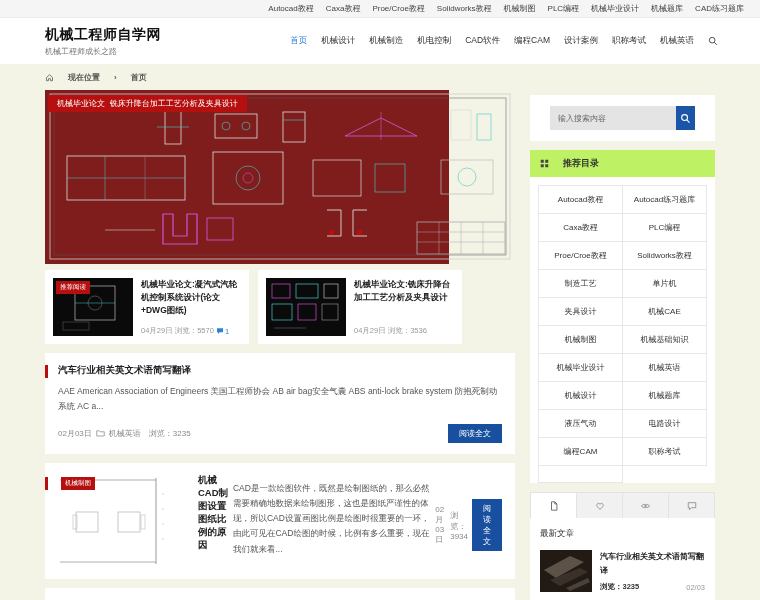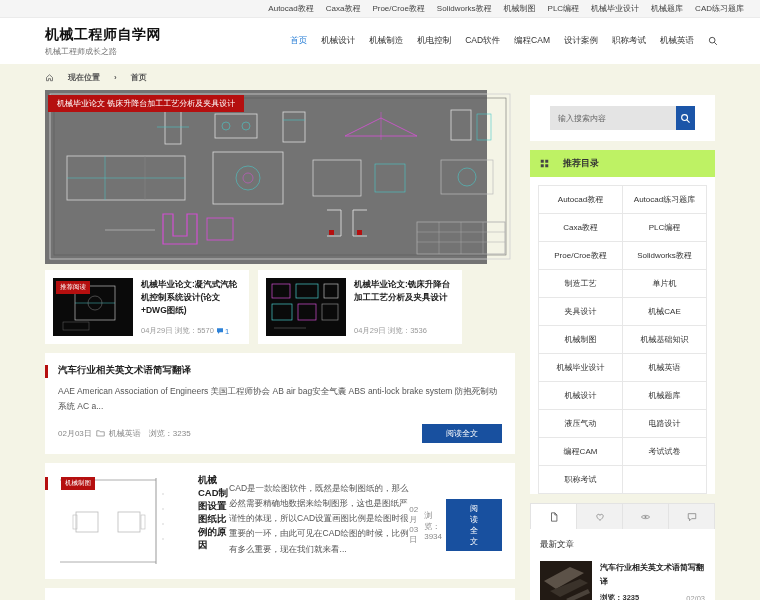--- a/index.html
+++ b/index.html
@@ -26,21 +26,21 @@
   
   .breadcrumb { margin-left:45px; height:26px; display:flex; align-items:center; gap:14px;
                 font-size:8px; font-weight:bold; color:#555; }
 
   
   .container { width:670px; margin-left:45px; display:flex; gap:15px; }
   .main { width:470px; flex-shrink:0; }
   .sidebar { width:185px; flex-shrink:0; }
 
   
-  .carousel { position:relative; width:442px; height:174px; background:#737373; cursor:pointer; }
+  .carousel { position:relative; width:404px; height:174px; background:#7f1d1d; cursor:pointer;font-family:Liberation Mono, monospace; }
   .carousel-caption { position:absolute; top:5px; left:3px; background:#b50f0f; color:#fff;
                       font-size:8px; padding:3px 9px; z-index:2; }
 
   
   .featured-row { display:flex; gap:9px; margin-top:6px; }
   .featured-card { width:204px; background:#fff; padding:8px; display:flex; gap:8px; }
   .thumb-dark { width:80px; height:58px; background:#0a0a0a; position:relative; flex-shrink:0; cursor:pointer; }
   .badge { position:absolute; top:3px; left:3px; background:#b50f0f; color:#fff;
            font-size:6.5px; padding:2px 4px; z-index:2; }
   .featured-body { display:flex; flex-direction:column; }
@@ -48,21 +48,21 @@
   .featured-meta { font-size:7.5px; color:#999; margin-top:auto; display:flex; align-items:center; gap:2px; }
   .comment-chip { color:#2e82d8; display:flex; align-items:center; gap:1px; font-size:7.5px; }
 
   
   .article-card { background:#fff; margin-top:9px; padding:11px 13px; position:relative; }
   .accent { position:absolute; left:0; width:3px; height:13px; background:#b50f0f; }
   .article-title { font-size:9.5px; font-weight:bold; color:#222; cursor:pointer; }
   .article-excerpt { font-size:8.5px; color:#555; line-height:1.8; margin-top:7px; }
   .article-meta-row { display:flex; align-items:center; margin-top:9px; font-size:8px; color:#888; gap:4px; }
   .read-btn { margin-left:auto; background:#18509f; color:#fff; border:none; font-size:8px;
-              padding:4px 24px; cursor:pointer; font-family:inherit; }
+              padding:4px 11px; cursor:pointer; font-family:inherit; }
   .card-flex { display:flex; gap:12px; }
   .thumb-white { width:128px; height:94px; background:#fff; position:relative; flex-shrink:0; cursor:pointer; }
   .card-body { flex:1; display:flex; flex-direction:row; }
 
   
   .panel { background:#fff; }
   .search-panel { margin-top:5px; padding:11px 20px; display:flex; }
   .search-input { flex:1; height:24px; border:none; background:#e4e4e4; font-size:8px;
                   padding:0 8px; color:#333; font-family:inherit; outline:none; }
   .search-input::placeholder { color:#666; }
@@ -329,21 +329,20 @@
         <div class="rec-cell">机械CAE</div>
         <div class="rec-cell">机械制图</div>
         <div class="rec-cell">机械基础知识</div>
         <div class="rec-cell">机械毕业设计</div>
         <div class="rec-cell">机械英语</div>
         <div class="rec-cell">机械设计</div>
         <div class="rec-cell">机械题库</div>
         <div class="rec-cell">液压气动</div>
         <div class="rec-cell">电路设计</div>
         <div class="rec-cell">编程CAM</div>
-        <div class="rec-cell">考试试卷</div>
         <div class="rec-cell">职称考试</div>
         <div class="rec-cell"></div>
       </div>
     </div>
 
     <div class="tabs">
       <div class="tab active">
         <svg width="10" height="10" viewBox="0 0 12 12">
             <path d="M3 1h4l2.5 2.5V11H3z" fill="none" stroke="#555" stroke-width="1"></path>
             <path d="M7 1v2.5h2.5" fill="none" stroke="#555" stroke-width="1"></path>

